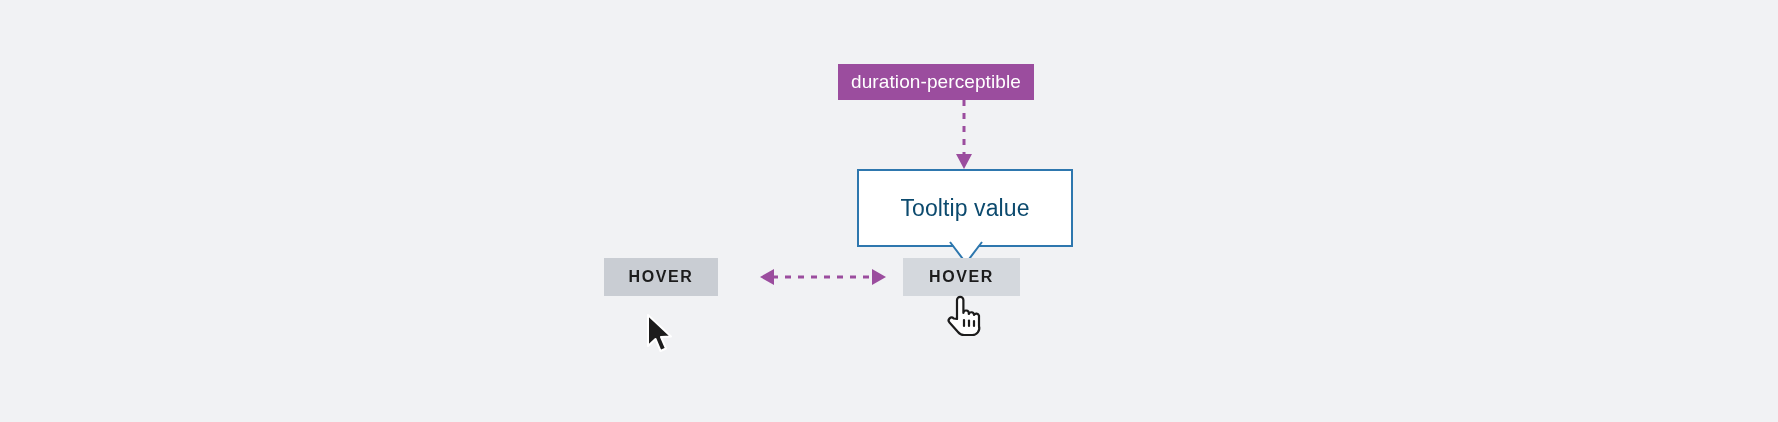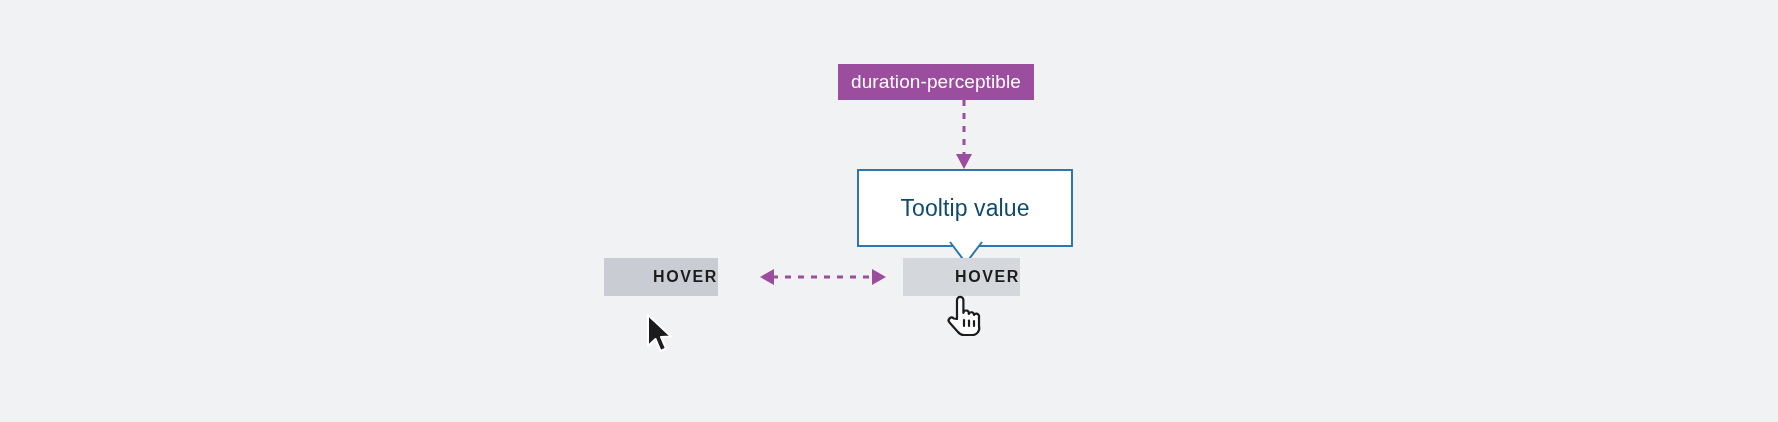--- a/index.html
+++ b/index.html
@@ -74,21 +74,21 @@
     width: 60px;
     height: 26px;
     pointer-events: none;
   }
 
   
   .hover-btn {
     position: absolute;
     height: 38px;
     line-height: 38px;
-    text-align: right;
+    text-align: center;
     font-size: 16px;
     font-weight: bold;
     letter-spacing: 1.6px;
     color: #1c1c1c;
     font-family: "Liberation Sans", sans-serif;
     box-sizing: border-box;
     user-select: none;
   }
   .hover-btn--plain {
     left: 604px;

